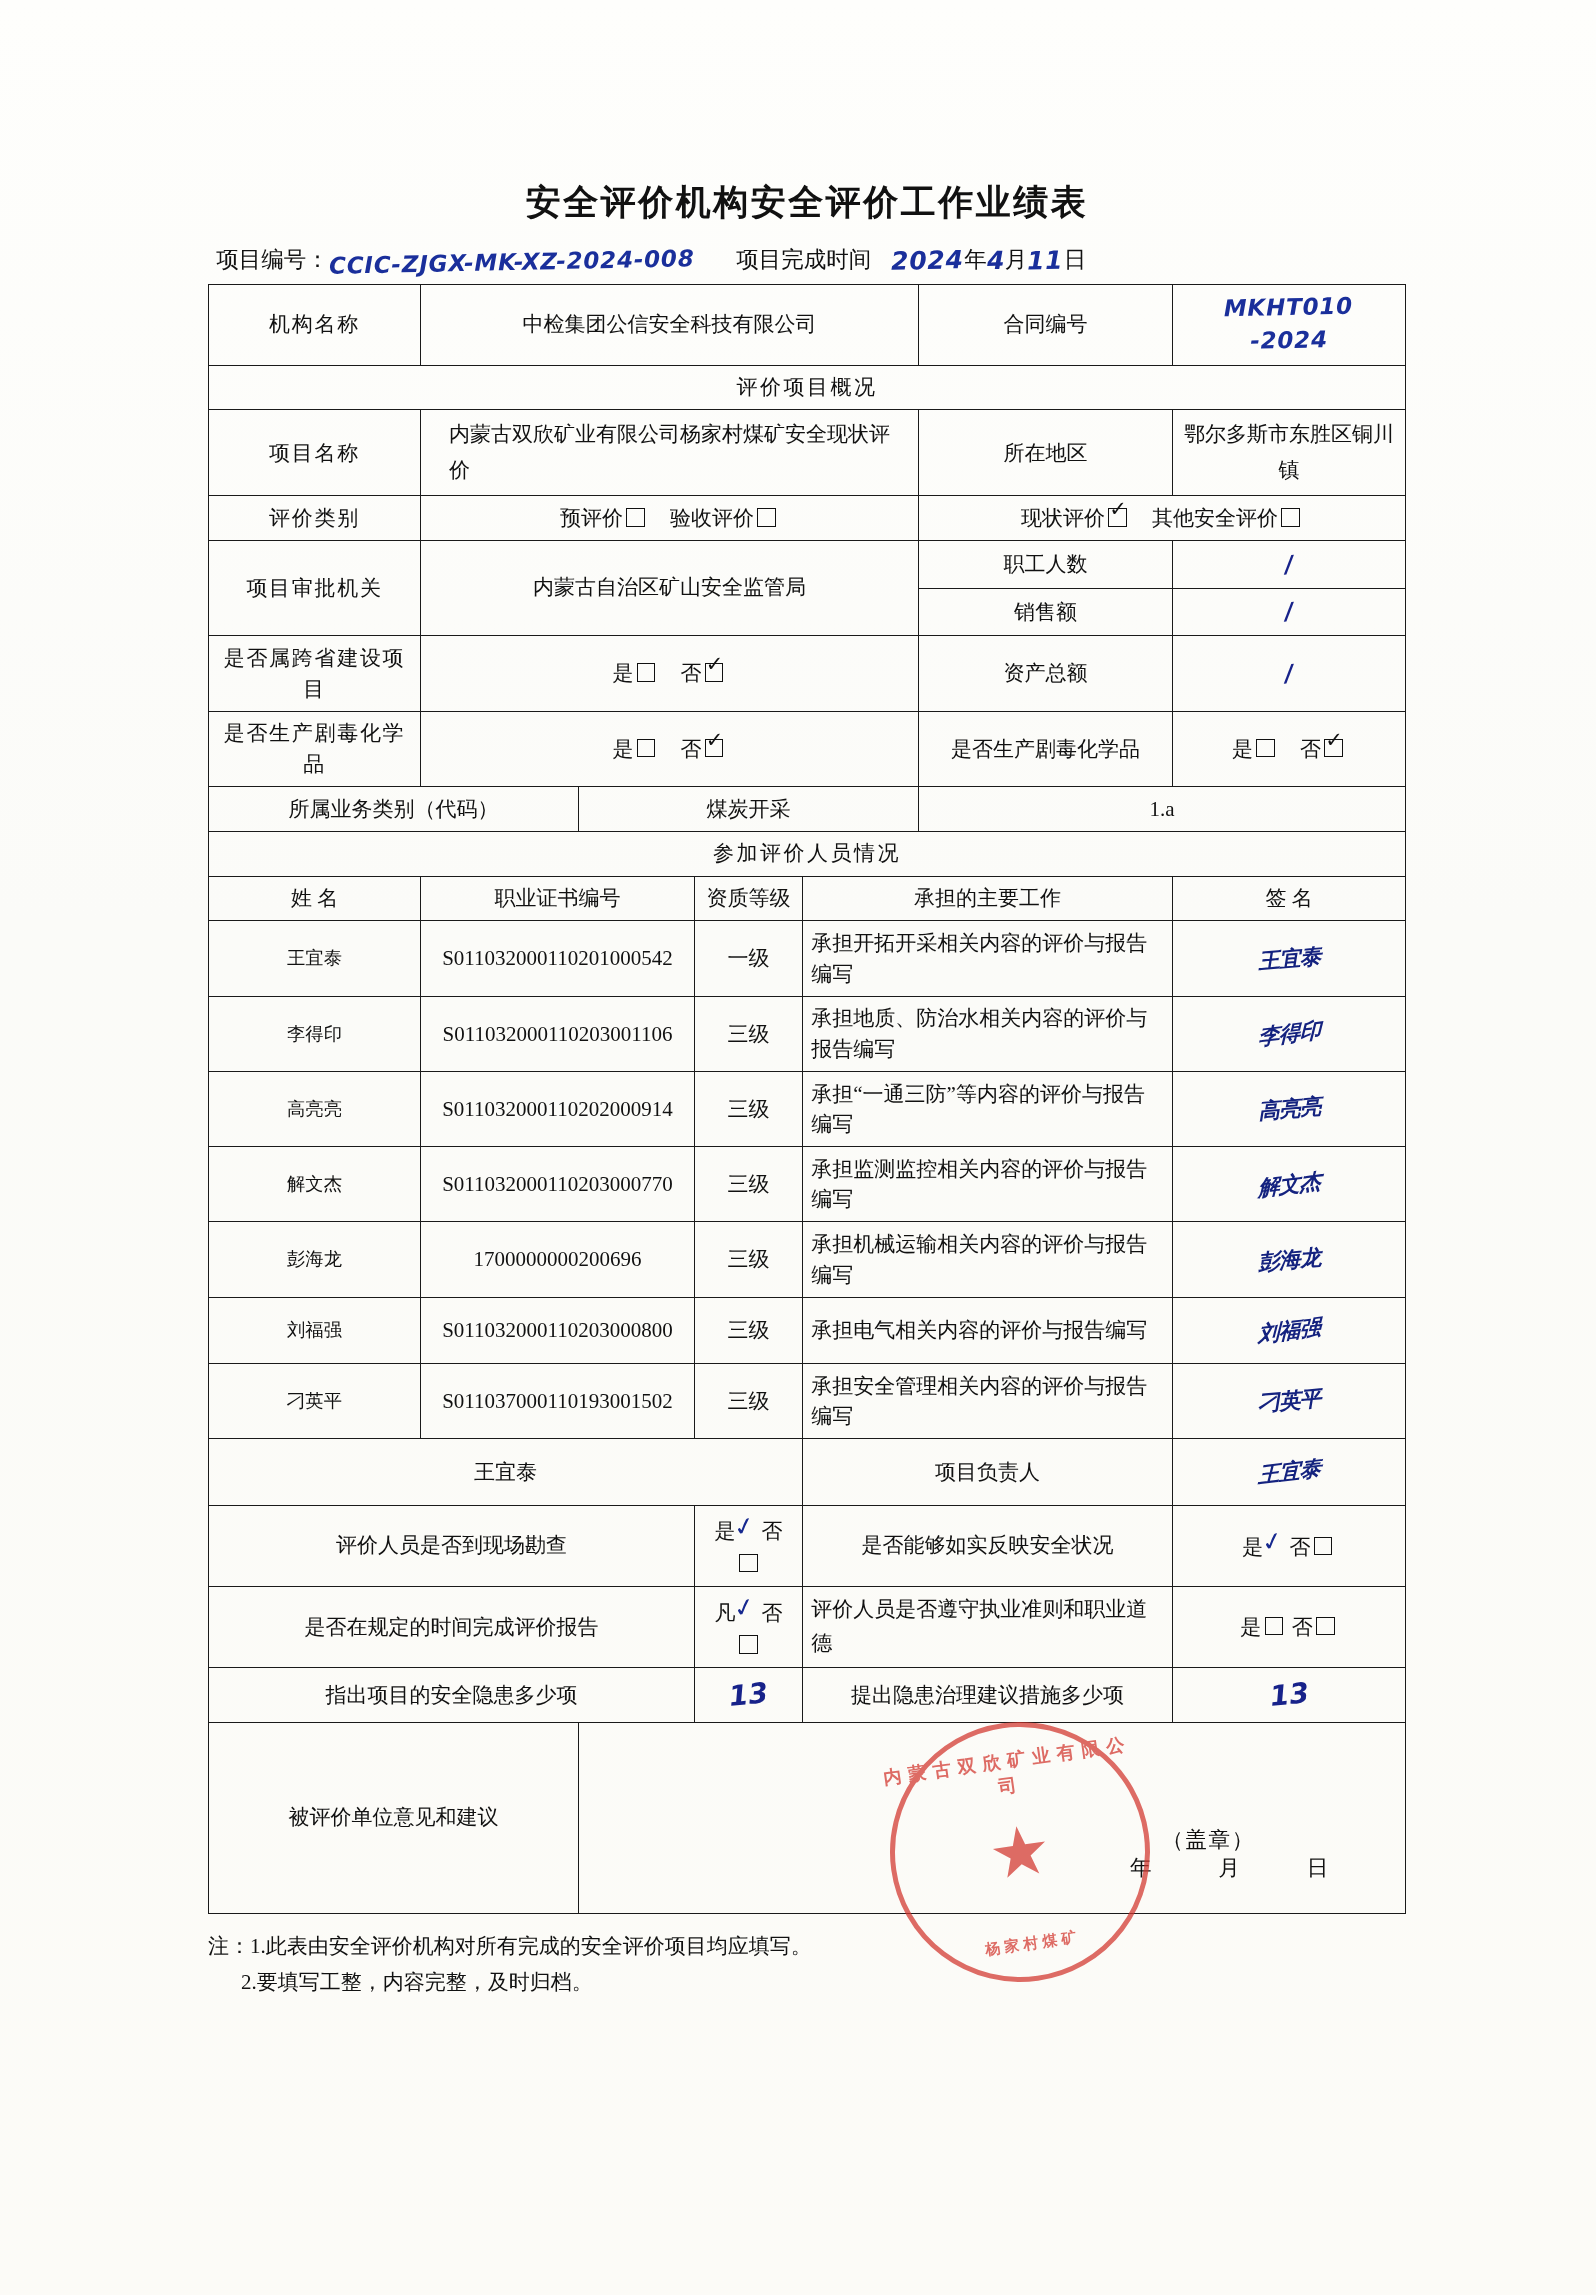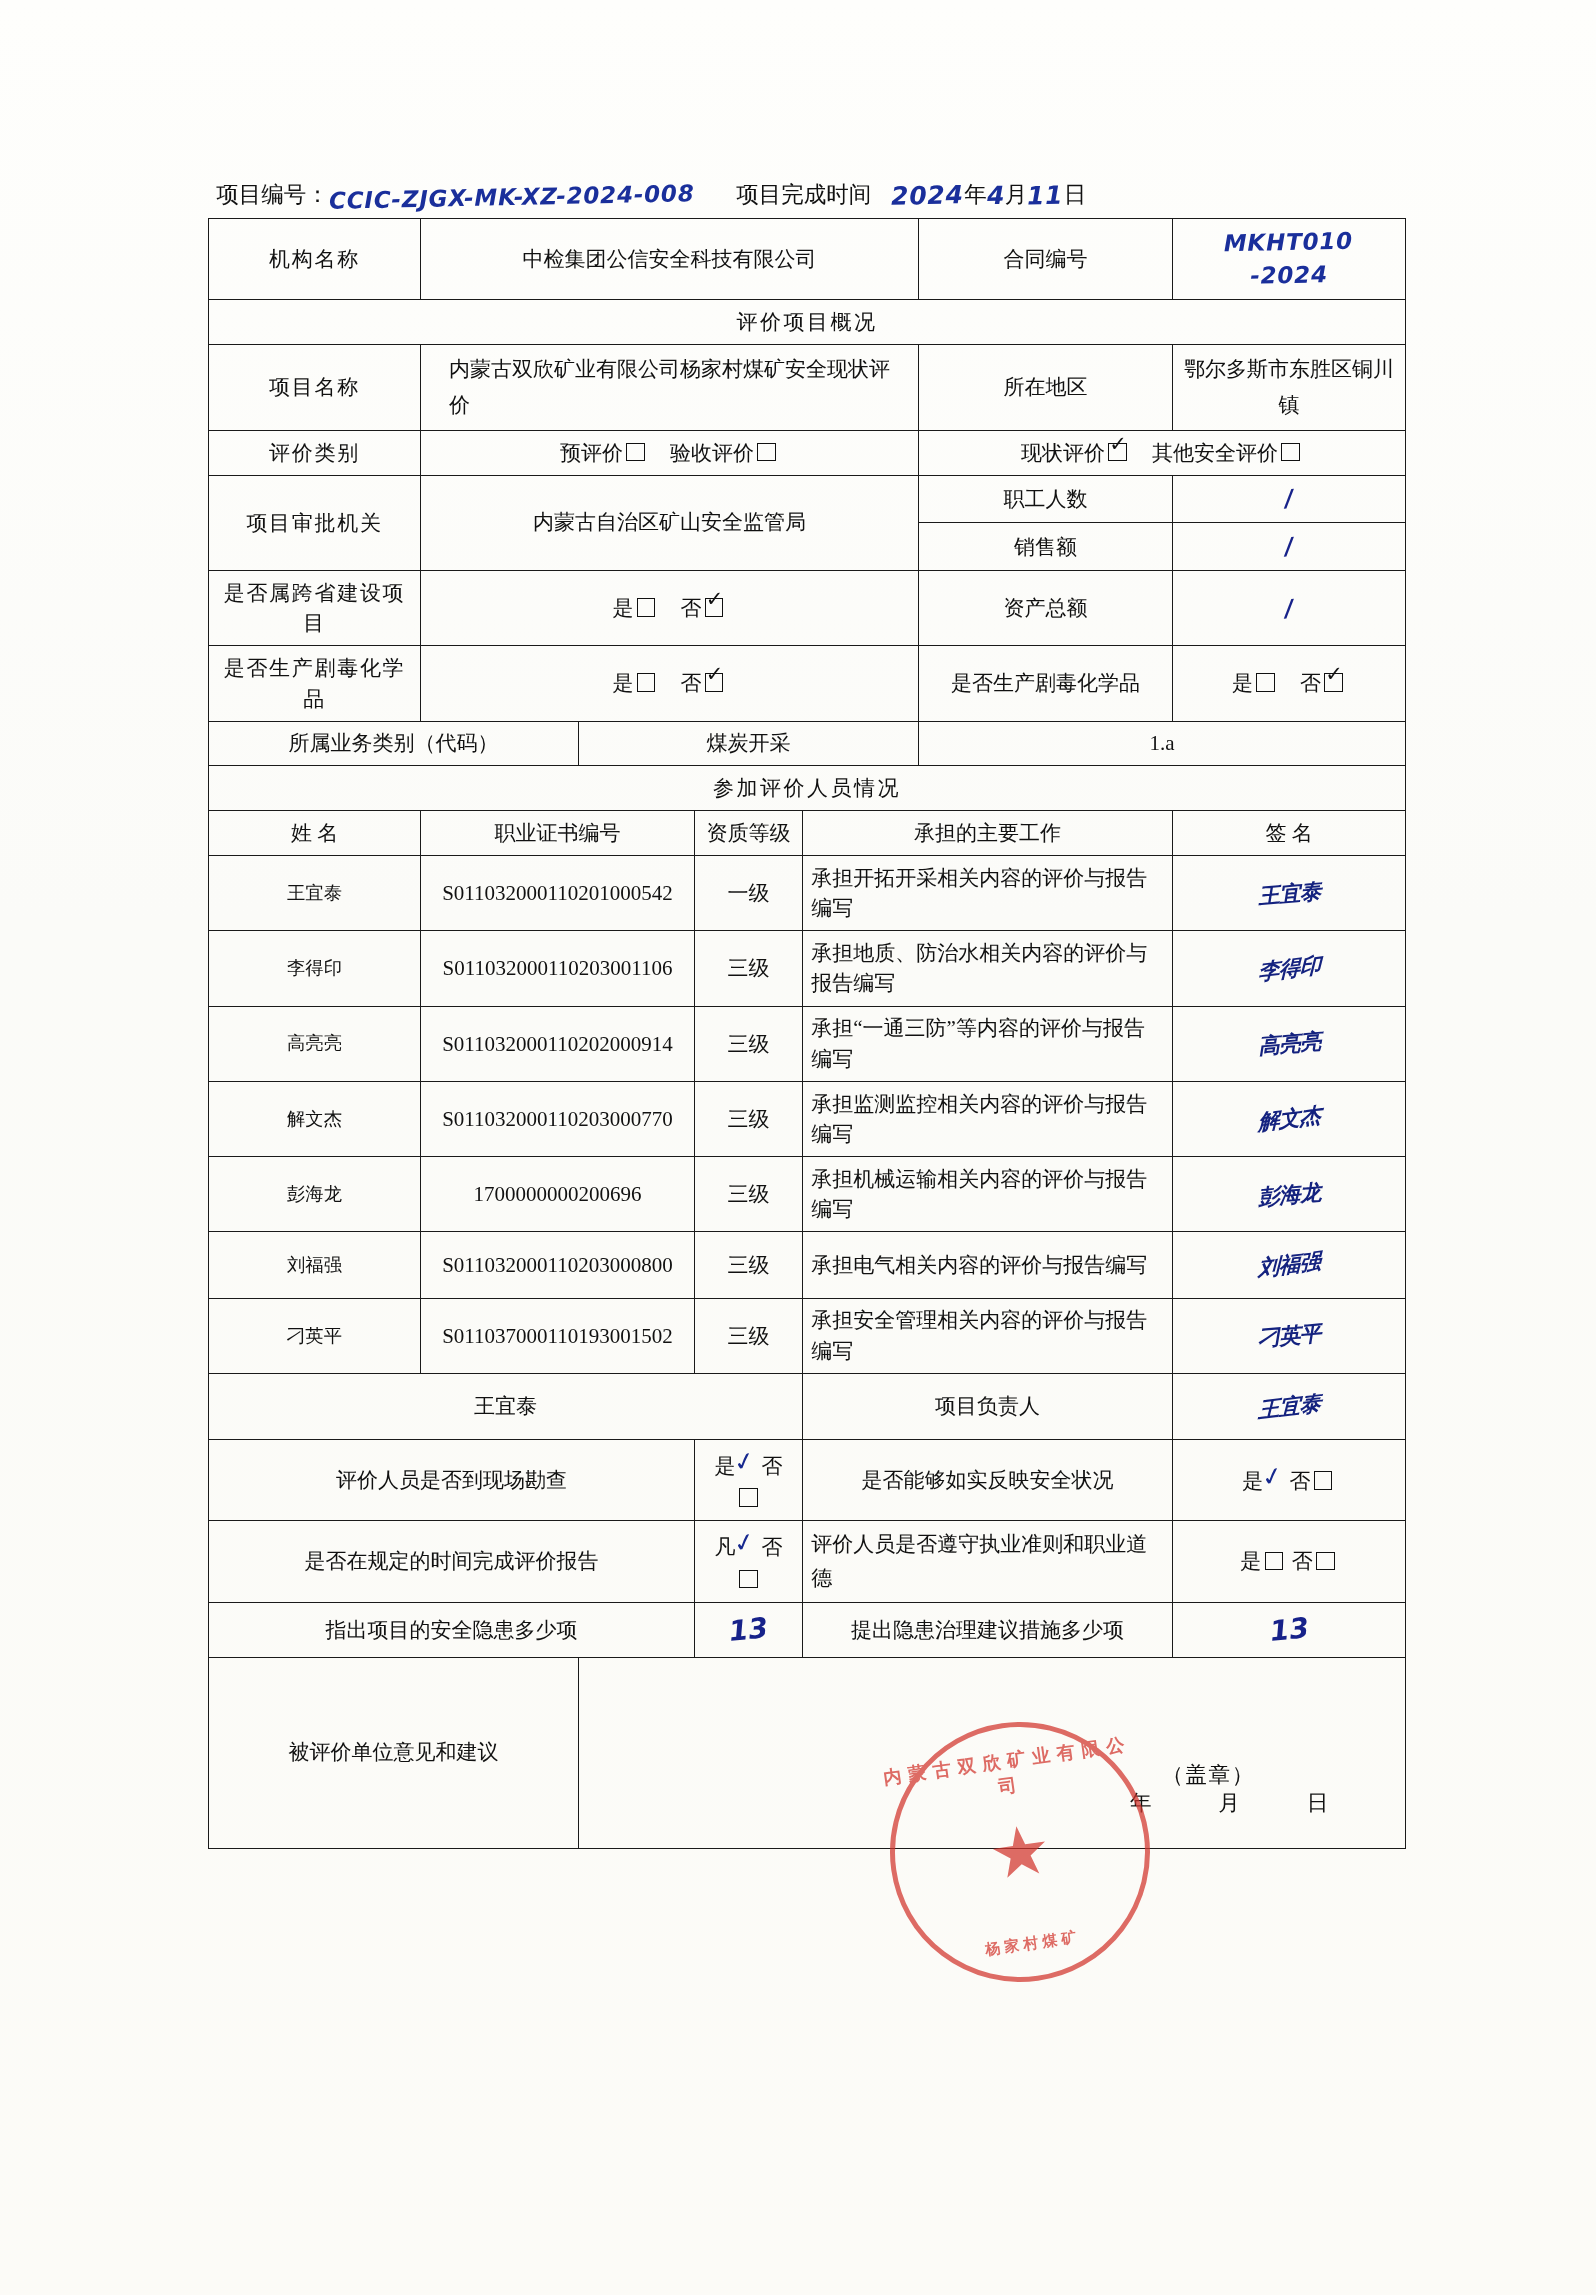--- a/index.html
+++ b/index.html
@@ -180,20 +180,21 @@
   }
 </style>
 </head>
 <body>
 
 <div class="page">
   <div class="scan-tint"></div>
 
   <div class="doc">
 
+    <div class="title">安全评价机构安全评价工作业绩表</div>
 
     <div class="headline">
       <span class="hl-label">项目编号：</span>
       <span class="hand hand-blue" style="font-size:23px;">CCIC-ZJGX-MK-XZ-2024-008</span>
       <span style="width:42px;display:inline-block;"></span>
       <span class="hl-label">项目完成时间</span>
       <span style="width:20px;display:inline-block;"></span>
       <span class="hand hand-blue" style="font-size:25px;">2024</span>
       <span>年</span>
       <span class="hand hand-blue" style="font-size:25px;">4</span>
@@ -401,20 +402,24 @@
           <div style="position:absolute; right:75px; bottom:29px;text-align:right;" class="seal-line">
             <span style="margin-right:58px;">年</span>
             <span style="margin-right:58px;">月</span>
             <span>日</span>
           </div>
         </td>
       </tr>
     </tbody>
       </table>
 
+    <div class="note">
+      <div>注：1.此表由安全评价机构对所有完成的安全评价项目均应填写。</div>
+      <div>2.要填写工整，内容完整，及时归档。</div>
+    </div>
   </div>
 
   <div class="stamp">
     <div class="arc-top">内蒙古双欣矿业有限公司</div>
     <div class="star">★</div>
     <div class="arc-bottom">杨家村煤矿</div>
   </div>
 </div>
 
 

